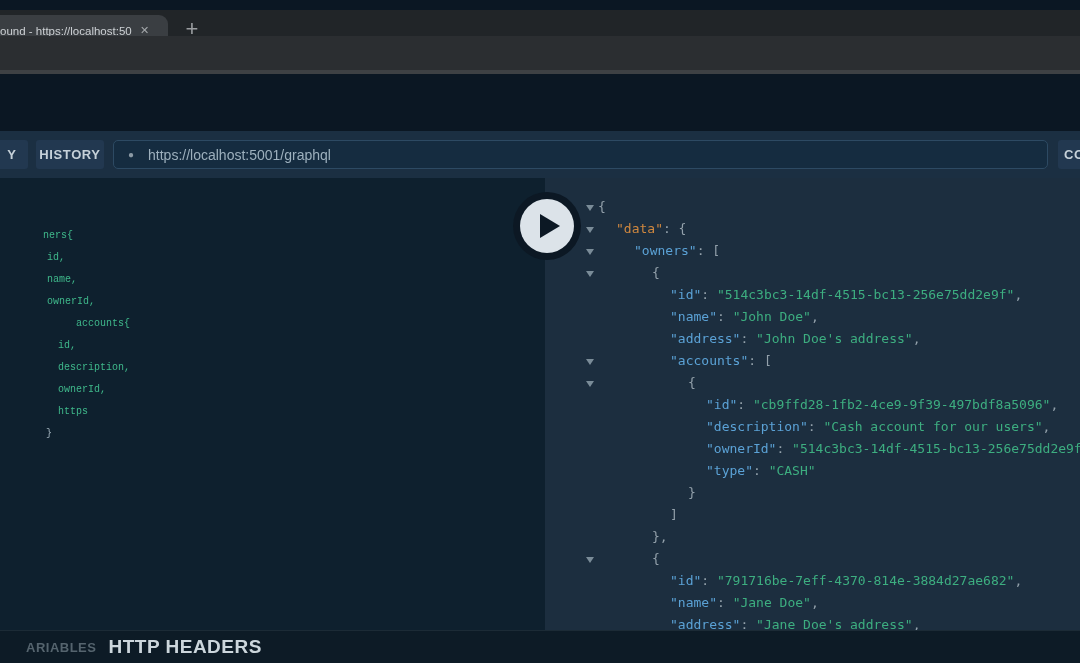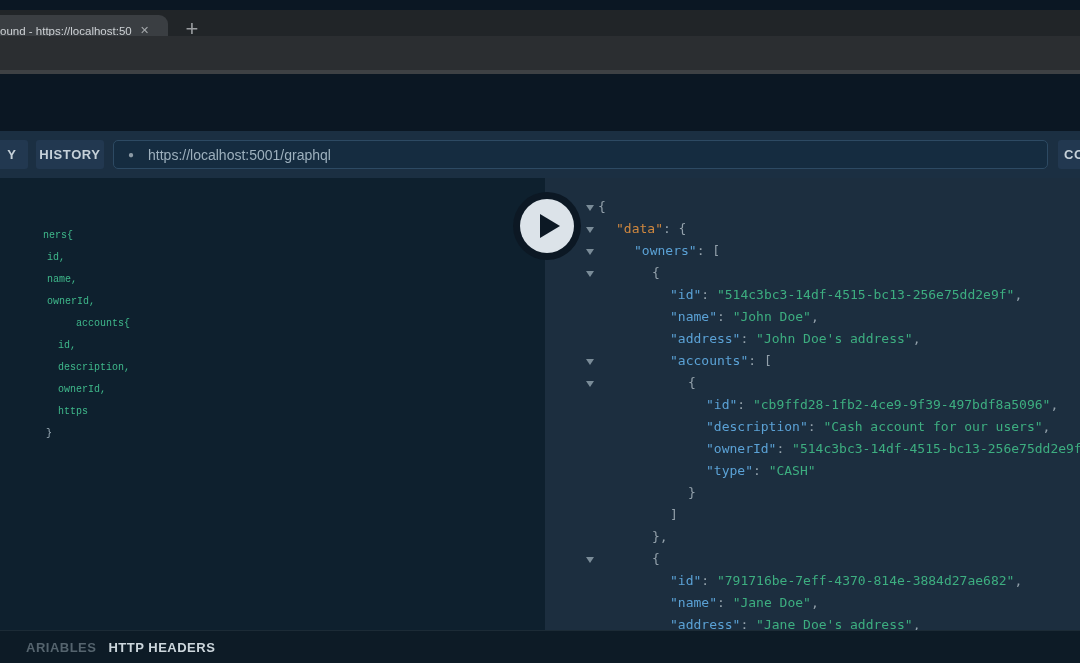--- a/index.html
+++ b/index.html
@@ -105,21 +105,21 @@
     border-left:20px solid #0c1824;margin-left:6px;
   }
 
   
   .bottombar{
     left:0;top:630px;width:1080px;height:33px;background:#0d1b26;
     border-top:1px solid #1c2b36;box-sizing:border-box;
     display:flex;align-items:center;padding-left:26px;
   }
   .bb-dim{color:#55646e;font-size:13px;font-weight:bold;letter-spacing:.5px;margin-left:0px;}
-  .bb-bright{color:#ccd6dc;font-size:13px;font-weight:bold;letter-spacing:.5px;margin-left:12px;}
+  .bb-bright{color:#ccd6dc;font-size:19px;font-weight:bold;letter-spacing:.5px;margin-left:12px;}
 </style>
 </head>
 <body>
 
 <div class="abs tabstrip">
   <div class="abs browser-tab">
     <span class="title">ound - https://localhost:50</span>
     <span class="tab-close">✕</span>
   </div>
   <div class="abs newtab-plus">

